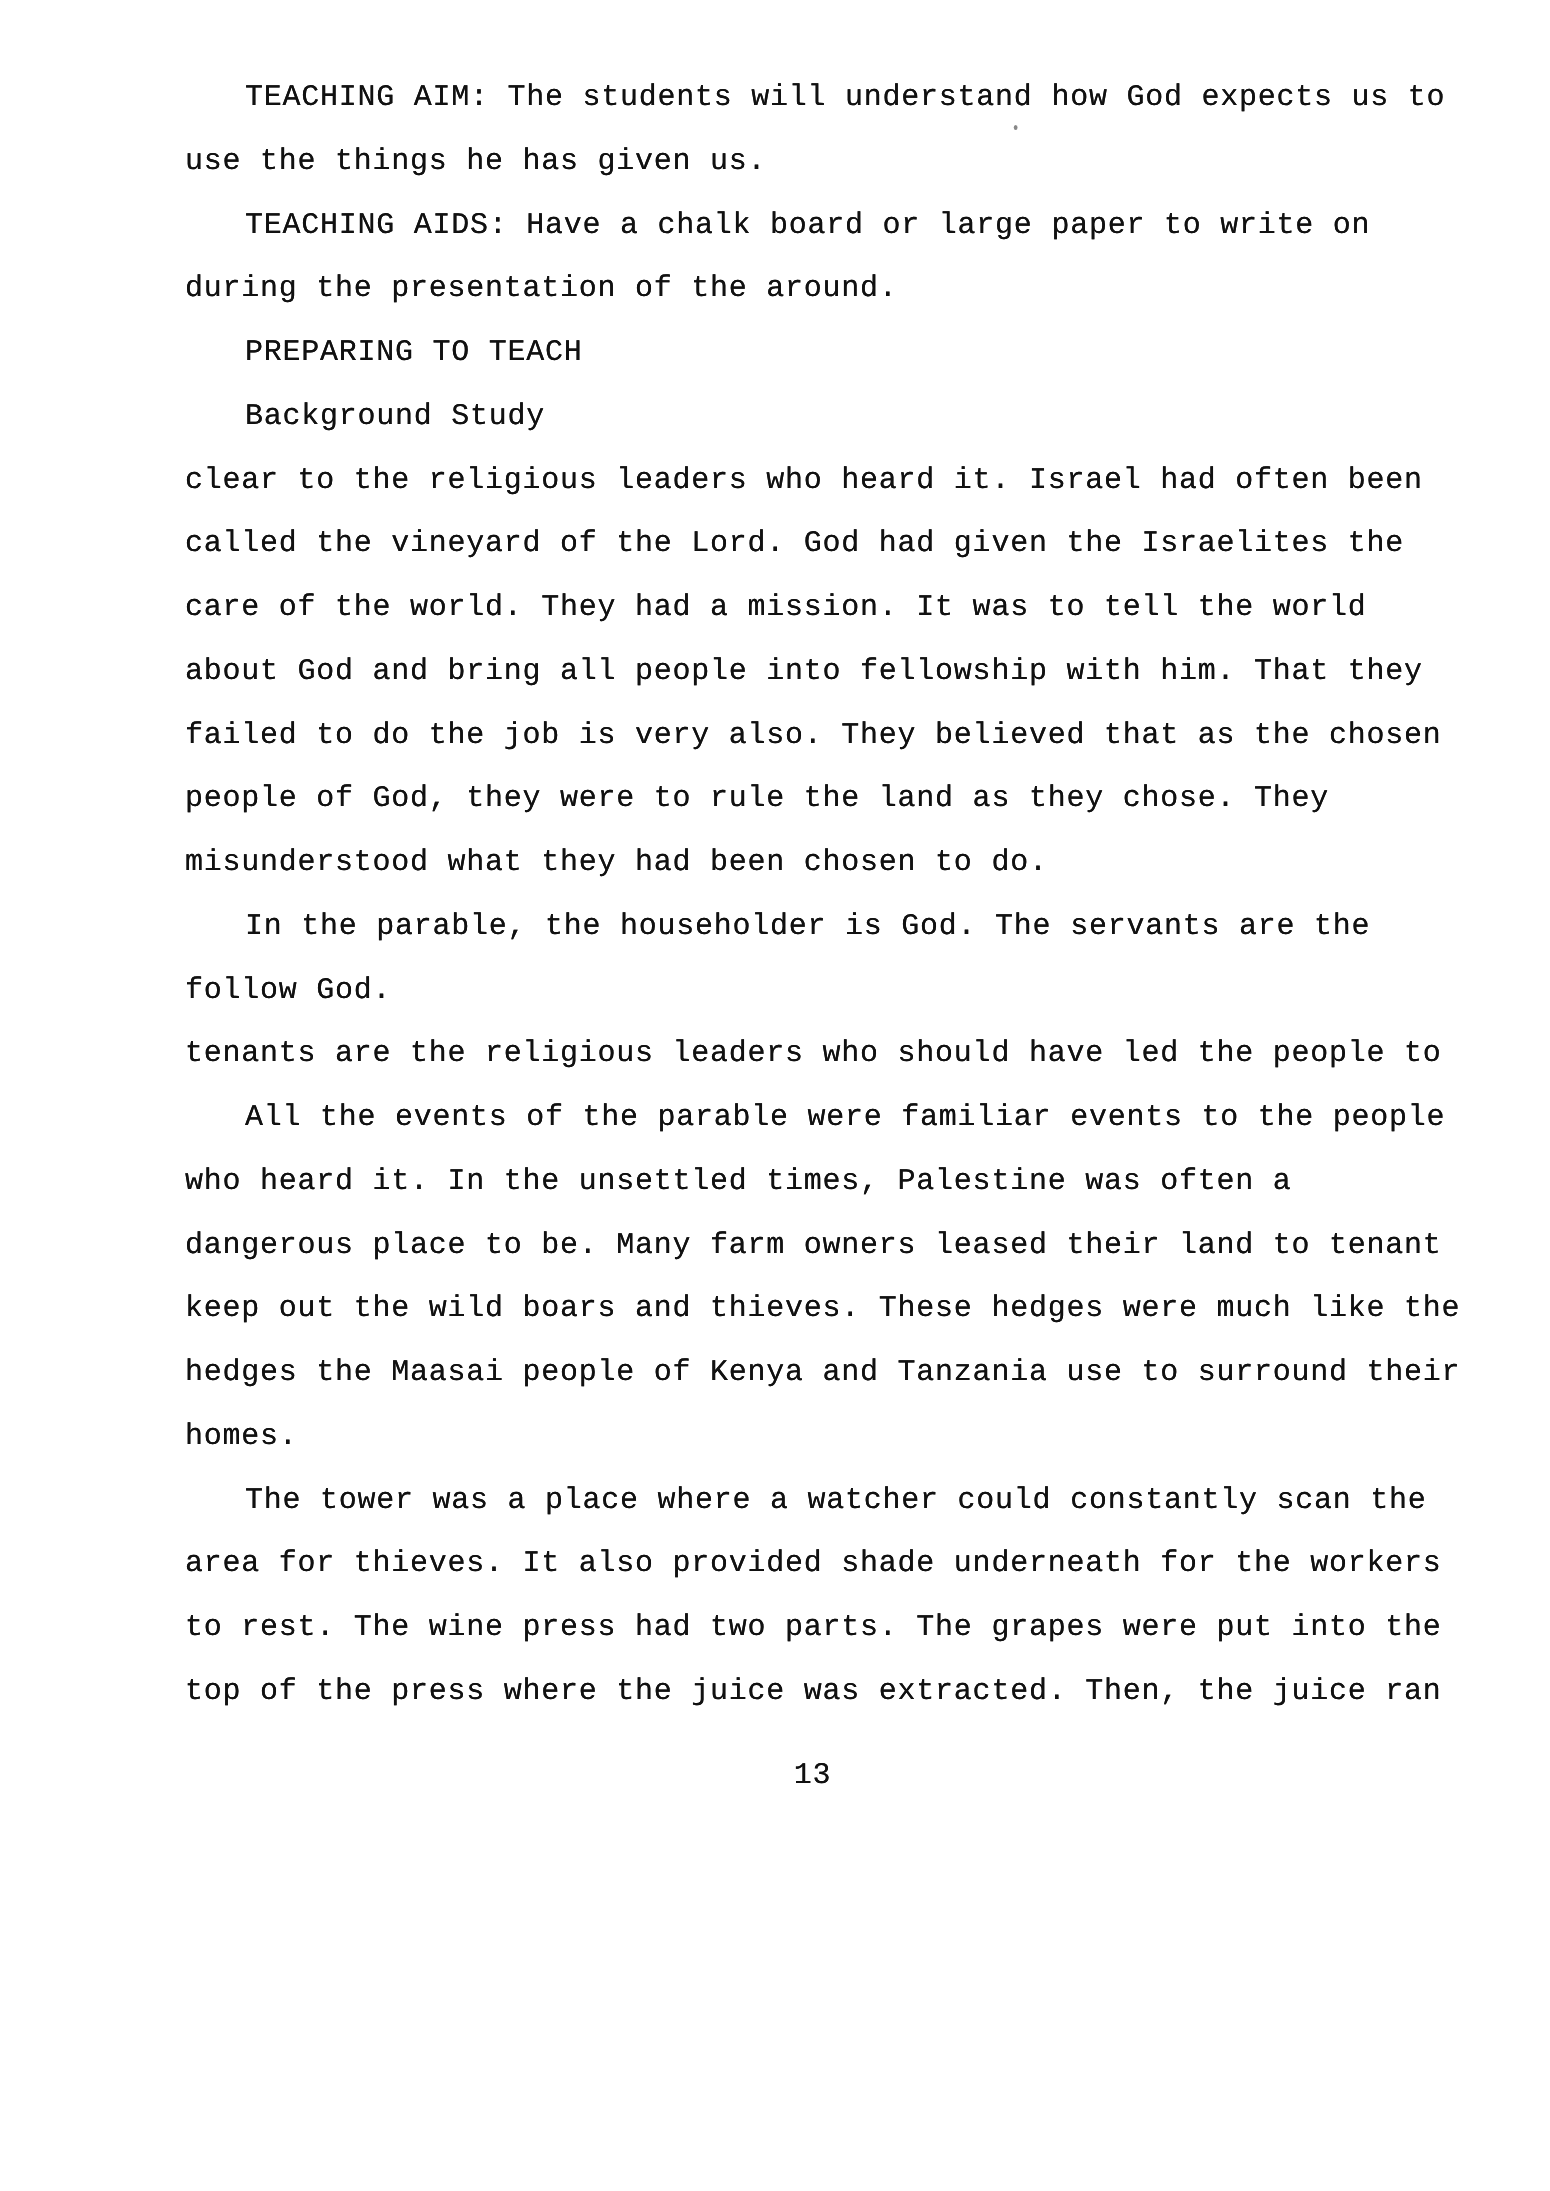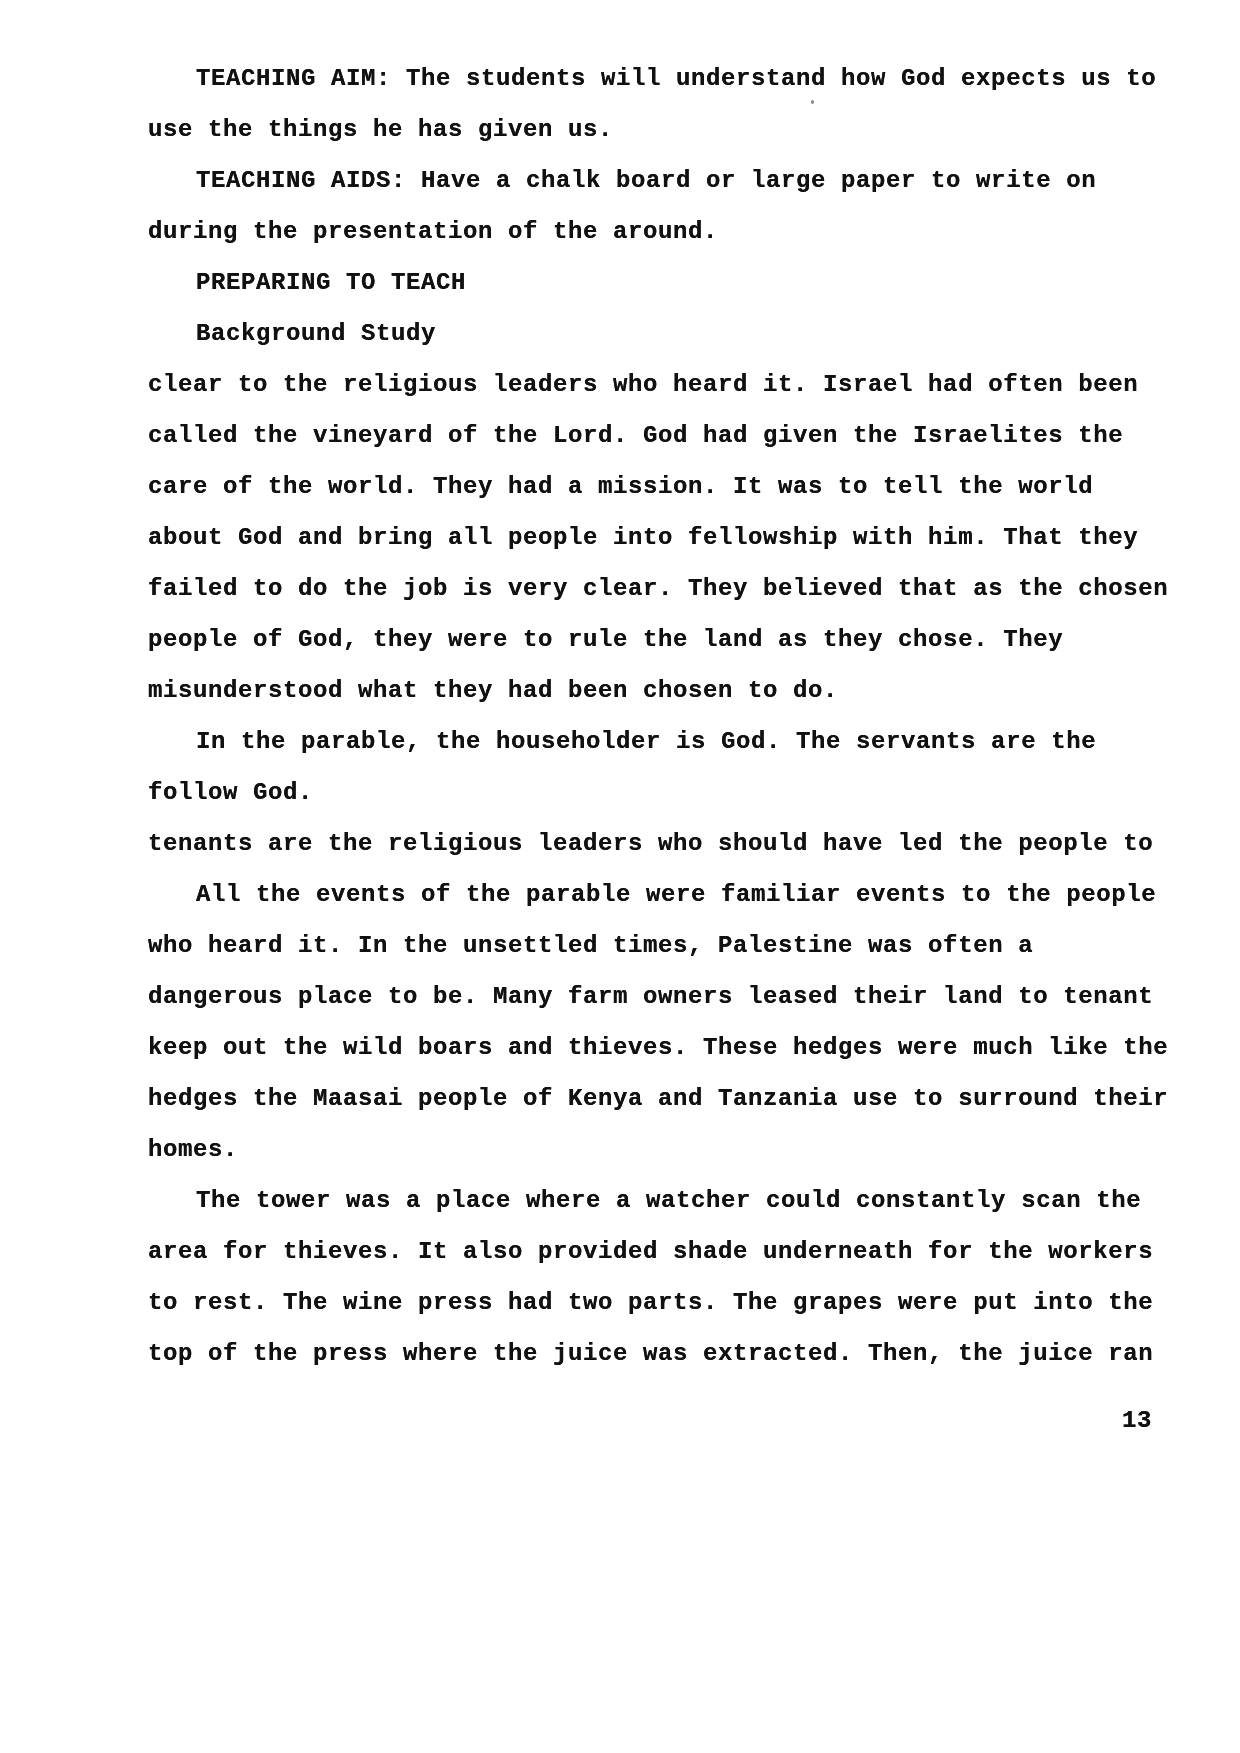--- a/index.html
+++ b/index.html
@@ -10,21 +10,20 @@
     width: 1240px;
     height: 1753px;
     background: #ffffff;
     overflow: hidden;
   }
   .page {
     position: relative;
     width: 1240px;
     height: 1753px;
     background: #ffffff;
-    font-weight: bold;
   }
   .content {
     position: absolute;
     left: 148px;
     top: 53px;
     width: 1004px;
   }
   .line {
     font-family: "Liberation Mono", "DejaVu Sans Mono", monospace;
     font-size: 24px;
@@ -34,21 +33,21 @@
     white-space: pre;
     color: #111111;
     text-shadow: 0 0 0.5px #222222;
   }
   .line.indent {
     padding-left: 48px;
   }
   .page-number {
     margin-top: 16px;
     width: 1004px;
-    text-align: right;
+    text-align: center;
     font-family: "Liberation Mono", "DejaVu Sans Mono", monospace;
     font-size: 24px;
     line-height: 51px;
     letter-spacing: 0.6px;
     color: #111111;
     text-shadow: 0 0 0.5px #222222;
   }
   .speck {
     position: absolute;
     left: 811px;
@@ -68,21 +67,21 @@
     <div class="line indent">TEACHING AIM: The students will understand how God expects us to</div>
     <div class="line">use the things he has given us.</div>
     <div class="line indent">TEACHING AIDS: Have a chalk board or large paper to write on</div>
     <div class="line">during the presentation of the around.</div>
     <div class="line indent">PREPARING TO TEACH</div>
     <div class="line indent">Background Study</div>
     <div class="line">clear to the religious leaders who heard it. Israel had often been</div>
     <div class="line">called the vineyard of the Lord. God had given the Israelites the</div>
     <div class="line">care of the world. They had a mission. It was to tell the world</div>
     <div class="line">about God and bring all people into fellowship with him. That they</div>
-    <div class="line">failed to do the job is very clear. They believed that as the chosen</div>
+    <div class="line">failed to do the job is very also. They believed that as the chosen</div>
     <div class="line">people of God, they were to rule the land as they chose. They</div>
     <div class="line">misunderstood what they had been chosen to do.</div>
     <div class="line indent">In the parable, the householder is God. The servants are the</div>
     <div class="line">follow God.</div>
     <div class="line">tenants are the religious leaders who should have led the people to</div>
     <div class="line indent">All the events of the parable were familiar events to the people</div>
     <div class="line">who heard it. In the unsettled times, Palestine was often a</div>
     <div class="line">dangerous place to be. Many farm owners leased their land to tenant</div>
     <div class="line">keep out the wild boars and thieves. These hedges were much like the</div>
     <div class="line">hedges the Maasai people of Kenya and Tanzania use to surround their</div>

